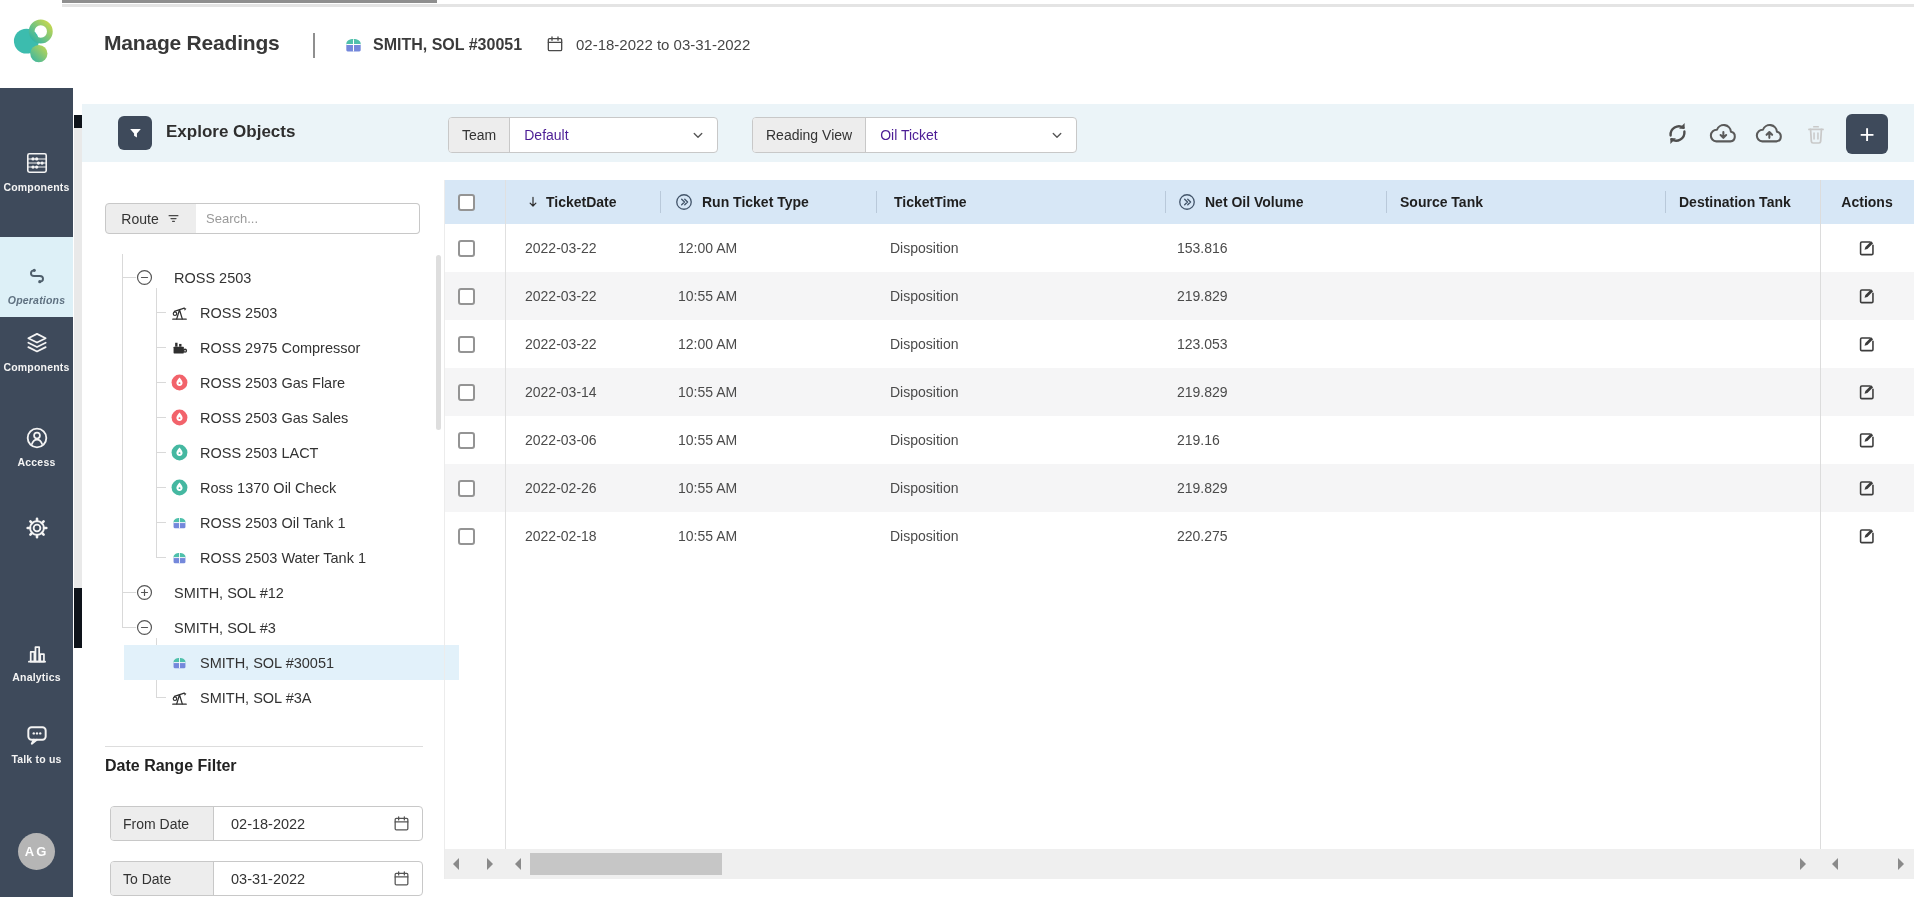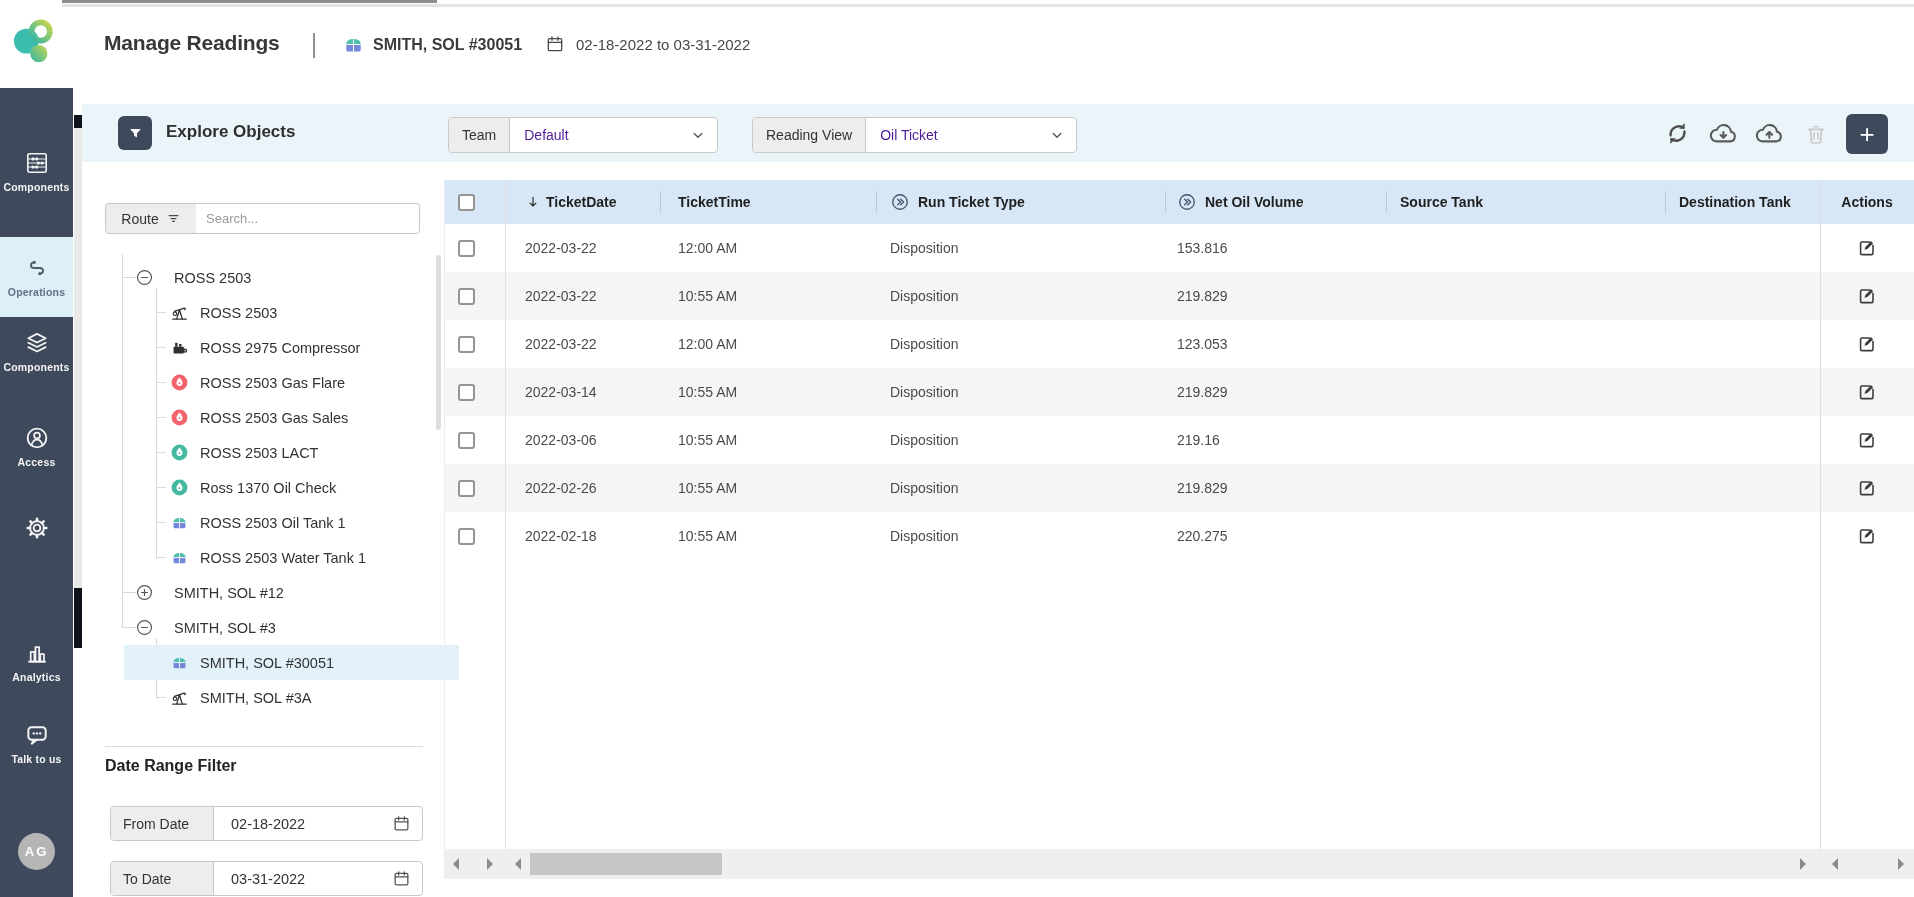--- a/index.html
+++ b/index.html
@@ -23,21 +23,21 @@
   .facility-name { left:373px; top:36px; font-size:16px; font-weight:600; color:#3b3b3b; }
   .cal-ic { width:20px; height:20px; }
   .hdr-cal { left:545px; top:34px; }
   .hdr-dates { left:576px; top:36px; font-size:15px; color:#474747; }
 
   
   .sidebar { left:0; top:88px; width:73px; height:809px; background:#3E4A5B; }
   .nav-item { position:absolute; left:0; width:73px; text-align:center; cursor:pointer; }
   .nav-item .nav-icon { width:26px; height:26px; margin:0 auto; display:block; }
   .nav-label { display:block; margin-top:5px; font-size:10.5px; font-weight:700; color:#f4f4f4; letter-spacing:0.2px; }
-  .nav-item.active { background:#DDF0F7; padding-top:18px; }
+  .nav-item.active { background:#DDF0F7; padding-top:26px;font-style:italic; }
   .nav-item.active .nav-label { color:#5f7181; }
   .avatar { left:18px; top:833px; width:37px; height:37px; border-radius:50%; background:#b5b5b5;
             color:#fff; font-size:13px; font-weight:600; letter-spacing:2px;
             display:flex; align-items:center; justify-content:center; }
 
   
   .side-scroll { left:74px; top:115px; width:8px; height:533px; background:#0e131a; }
   .side-scroll .thumb { position:absolute; left:0; top:13px; width:8px; height:460px; background:#e9e9e9; }
 
   
@@ -499,31 +499,31 @@
         <span class="checkbox"></span>
       </div>
       <div class="th c1">
         <span class="h-ic icon">
           <svg viewBox="0 0 24 24">
             <path d="M12 5v13M12 18l-4.3-4.3M12 18l4.3-4.3" fill="none" stroke="#2e2e2e" stroke-width="1.8" stroke-linecap="round" stroke-linejoin="round"></path>
           </svg>
         </span>
         <span class="h-label">TicketDate</span>
       </div>
+      <div class="th c3">
+        <span class="h-ic grp icon">
+          <svg viewBox="0 0 24 24">
+            <circle cx="12" cy="12" r="8.7" fill="none" stroke="#44566b" stroke-width="1.6" stroke-linecap="round" stroke-linejoin="round"></circle>
+            <path d="M9.2 8.6 12.6 12l-3.4 3.4M12.9 8.6 16.3 12l-3.4 3.4" fill="none" stroke="#44566b" stroke-width="1.6" stroke-linecap="round" stroke-linejoin="round"></path>
+          </svg>
+        </span>
+        <span class="h-label">Run Ticket Type</span>
+      </div>
       <div class="th c2">
         <span class="h-label">TicketTime</span>
-      </div>
-      <div class="th c3">
-        <span class="h-ic grp icon">
-          <svg viewBox="0 0 24 24">
-            <circle cx="12" cy="12" r="8.7" fill="none" stroke="#44566b" stroke-width="1.6" stroke-linecap="round" stroke-linejoin="round"></circle>
-            <path d="M9.2 8.6 12.6 12l-3.4 3.4M12.9 8.6 16.3 12l-3.4 3.4" fill="none" stroke="#44566b" stroke-width="1.6" stroke-linecap="round" stroke-linejoin="round"></path>
-          </svg>
-        </span>
-        <span class="h-label">Run Ticket Type</span>
       </div>
       <div class="th c4">
         <span class="h-ic grp icon">
           <svg viewBox="0 0 24 24">
             <circle cx="12" cy="12" r="8.7" fill="none" stroke="#44566b" stroke-width="1.6" stroke-linecap="round" stroke-linejoin="round"></circle>
             <path d="M9.2 8.6 12.6 12l-3.4 3.4M12.9 8.6 16.3 12l-3.4 3.4" fill="none" stroke="#44566b" stroke-width="1.6" stroke-linecap="round" stroke-linejoin="round"></path>
           </svg>
         </span>
         <span class="h-label">Net Oil Volume</span>
       </div>

